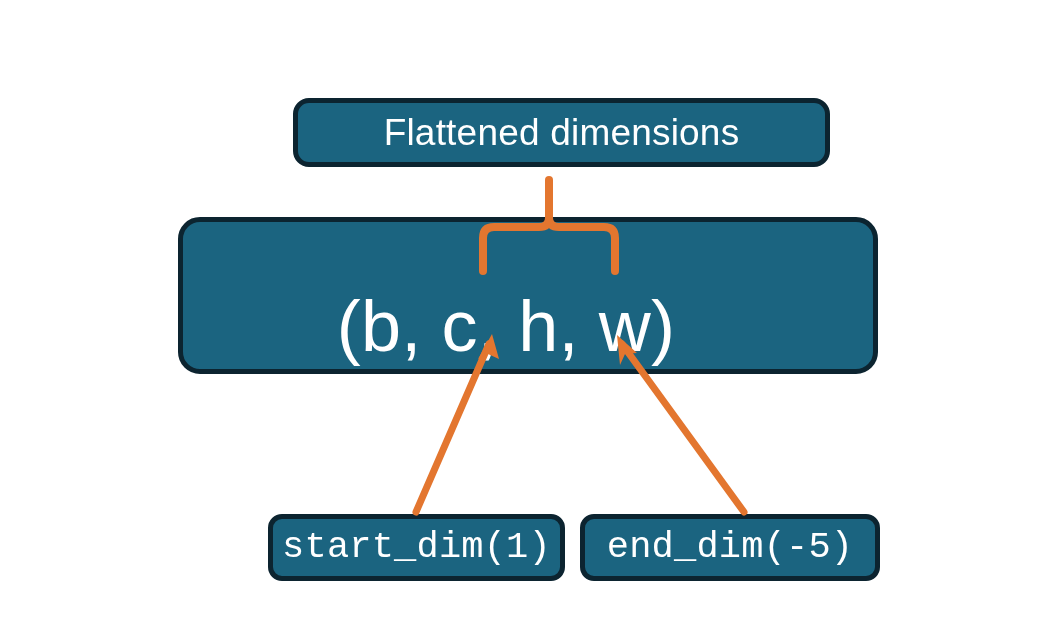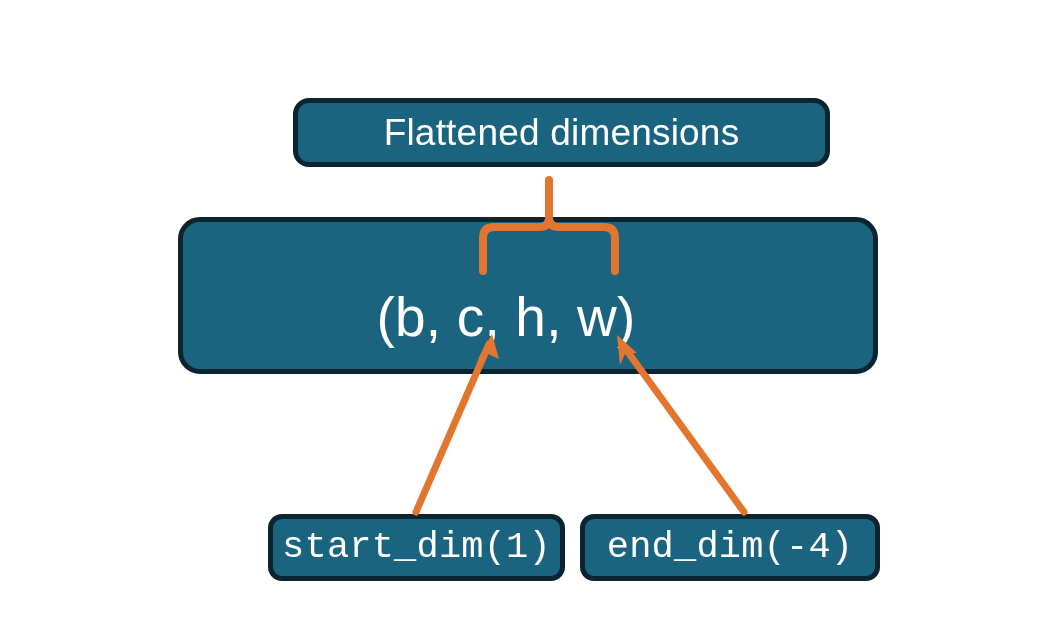--- a/index.html
+++ b/index.html
@@ -46,21 +46,21 @@
 
   
   #box-tuple {
     left: 178px;
     top: 217px;
     width: 700px;
     height: 157px;
     border-radius: 22px;
   }
   #box-tuple .node-label {
-    font-size: 55px;
+    font-size: 72px;
     position: absolute;
     left: 0;
     right: 0;
     top: 68px;
     text-align: center;
     transform: translateX(-22px);
   }
 
   
   #box-start-dim {
@@ -100,21 +100,21 @@
 
   <div class="node-box" id="box-tuple">
     <span class="node-label">(b, c, h, w)</span>
   </div>
 
   <div class="node-box" id="box-start-dim">
     <span class="node-label">start_dim(1)</span>
   </div>
 
   <div class="node-box" id="box-end-dim">
-    <span class="node-label">end_dim(-4)</span>
+    <span class="node-label">end_dim(-5)</span>
   </div>
 
   <svg id="connectors" viewBox="0 0 1038 632">
 
     <g>
       <path d="M 483 271
                L 483 238
                Q 483 227 494 227
                L 539 227
                Q 549 227 549 218" fill="none" stroke="#e3762f" stroke-width="8" stroke-linecap="round" stroke-linejoin="round"></path>

